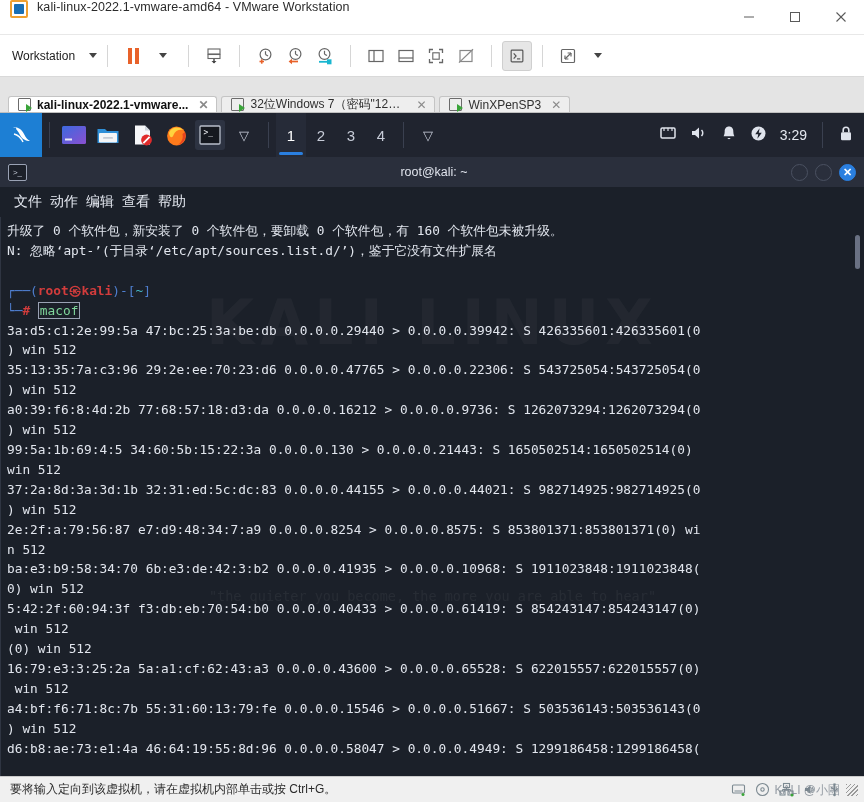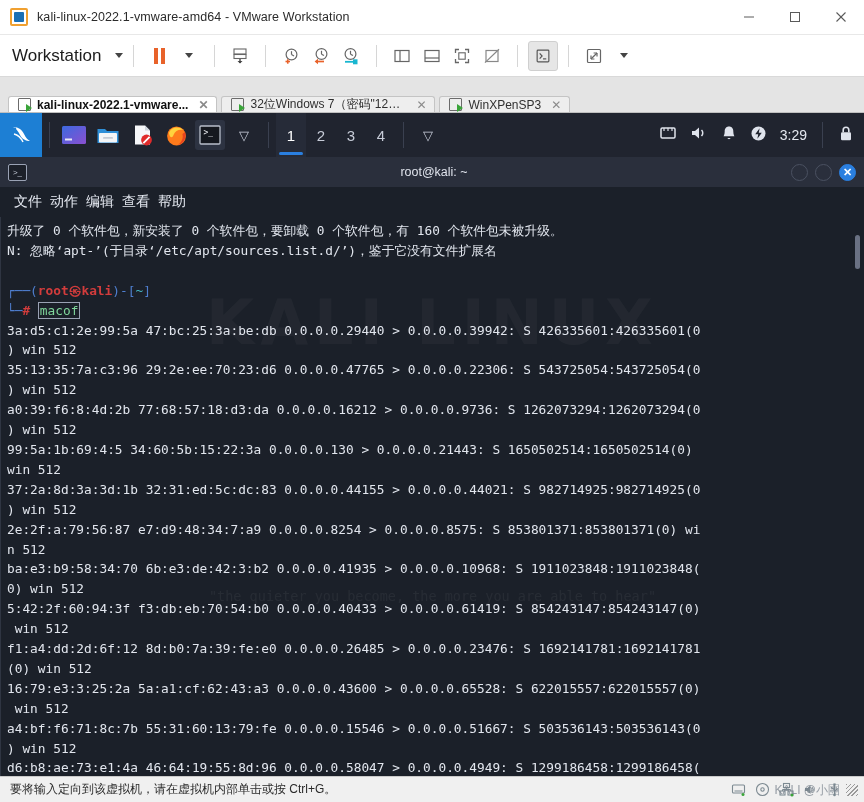--- a/index.html
+++ b/index.html
@@ -7,40 +7,40 @@
     width: 864px; height: 802px;
     font-family: "Liberation Sans", sans-serif;
     overflow: hidden;
     background: #ffffff;
   }
   #app { width: 864px; height: 802px; display: flex; flex-direction: column; background: #ffffff; }
 
   
   .vm-titlebar {
     height: 42px; flex: 0 0 34px;
-    display: flex; align-items: center;
+    display: flex; align-items: flex-start;
     background: #ffffff;
     border-bottom: 1px solid #e8e8e8;
   }
   .vm-appicon { width: 18px; height: 18px; margin-left: 10px; margin-right: 9px; position: relative; flex: 0 0 18px; }
   .vm-appicon .sq1 { position: absolute; left: 0; top: 0; width: 18px; height: 18px; border: 2px solid #f0a030; border-radius: 2px; }
   .vm-appicon .sq2 { position: absolute; left: 4px; top: 4px; width: 10px; height: 10px; background: #1a6fb5; border-radius: 1px; }
   .vm-title { font-size: 12.5px; color: #2b2b2b; letter-spacing: .1px; white-space: nowrap; }
   .vm-winbtns { margin-left: auto; display: flex; height: 34px; }
   .vm-winbtn { width: 46px; height: 34px; display: flex; align-items: center; justify-content: center; color: #5a5a5a; font-size: 13px; }
   .vm-winbtn svg { display: block; }
 
   
   .vm-toolbar {
     height: 42px; flex: 0 0 42px;
     display: flex; align-items: center;
     background: #ffffff; border-bottom: 1px solid #d9d9d9;
     padding-left: 12px;
   }
-  .tb-menu { font-size: 17px; color: #1c1c1c; display: flex; align-items: center; gap: 14px; }
+  .tb-menu { font-size: 12px; color: #1c1c1c; display: flex; align-items: center; gap: 14px; }
   .tb-caret { width: 0; height: 0; border-left: 4px solid transparent; border-right: 4px solid transparent; border-top: 5px solid #444; }
   .tb-sep { width: 1px; height: 22px; background: #d6d6d6; margin: 0 10px; }
   .tb-btn { width: 30px; height: 30px; display: flex; align-items: center; justify-content: center; border-radius: 3px; }
   .tb-btn.pressed { background: #e6e6e6; border: 1px solid #cfcfcf; }
   .pause-ico { display: flex; gap: 3px; }
   .pause-ico i { display: block; width: 4px; height: 16px; background: #e8622a; }
 
   
   .vm-tabstrip {
     height: 36px; flex: 0 0 36px;
@@ -450,21 +450,20 @@
         <div class="tline">99:5a:1b:69:4:5 34:60:5b:15:22:3a 0.0.0.0.130 &gt; 0.0.0.0.21443: S 1650502514:1650502514(0)</div>
         <div class="tline">win 512</div>
         <div class="tline">37:2a:8d:3a:3d:1b 32:31:ed:5c:dc:83 0.0.0.0.44155 &gt; 0.0.0.0.44021: S 982714925:982714925(0</div>
         <div class="tline">) win 512</div>
         <div class="tline">2e:2f:a:79:56:87 e7:d9:48:34:7:a9 0.0.0.0.8254 &gt; 0.0.0.0.8575: S 853801371:853801371(0) wi</div>
         <div class="tline">n 512</div>
         <div class="tline">ba:e3:b9:58:34:70 6b:e3:de:42:3:b2 0.0.0.0.41935 &gt; 0.0.0.0.10968: S 1911023848:1911023848(</div>
         <div class="tline">0) win 512</div>
         <div class="tline">5:42:2f:60:94:3f f3:db:eb:70:54:b0 0.0.0.0.40433 &gt; 0.0.0.0.61419: S 854243147:854243147(0)</div>
         <div class="tline"> win 512</div>
-        <div class="tline">f1:a4:dd:2d:6f:12 8d:b0:7a:39:fe:e0 0.0.0.0.26485 &gt; 0.0.0.0.23476: S 1692141781:1692141781</div>
         <div class="tline">(0) win 512</div>
         <div class="tline">16:79:e3:3:25:2a 5a:a1:cf:62:43:a3 0.0.0.0.43600 &gt; 0.0.0.0.65528: S 622015557:622015557(0)</div>
         <div class="tline"> win 512</div>
         <div class="tline">a4:bf:f6:71:8c:7b 55:31:60:13:79:fe 0.0.0.0.15546 &gt; 0.0.0.0.51667: S 503536143:503536143(0</div>
         <div class="tline">) win 512</div>
         <div class="tline">d6:b8:ae:73:e1:4a 46:64:19:55:8d:96 0.0.0.0.58047 &gt; 0.0.0.0.4949: S 1299186458:1299186458(</div>
 
         <div class="term-scroll">
           <div class="thumb"></div>
         </div>

